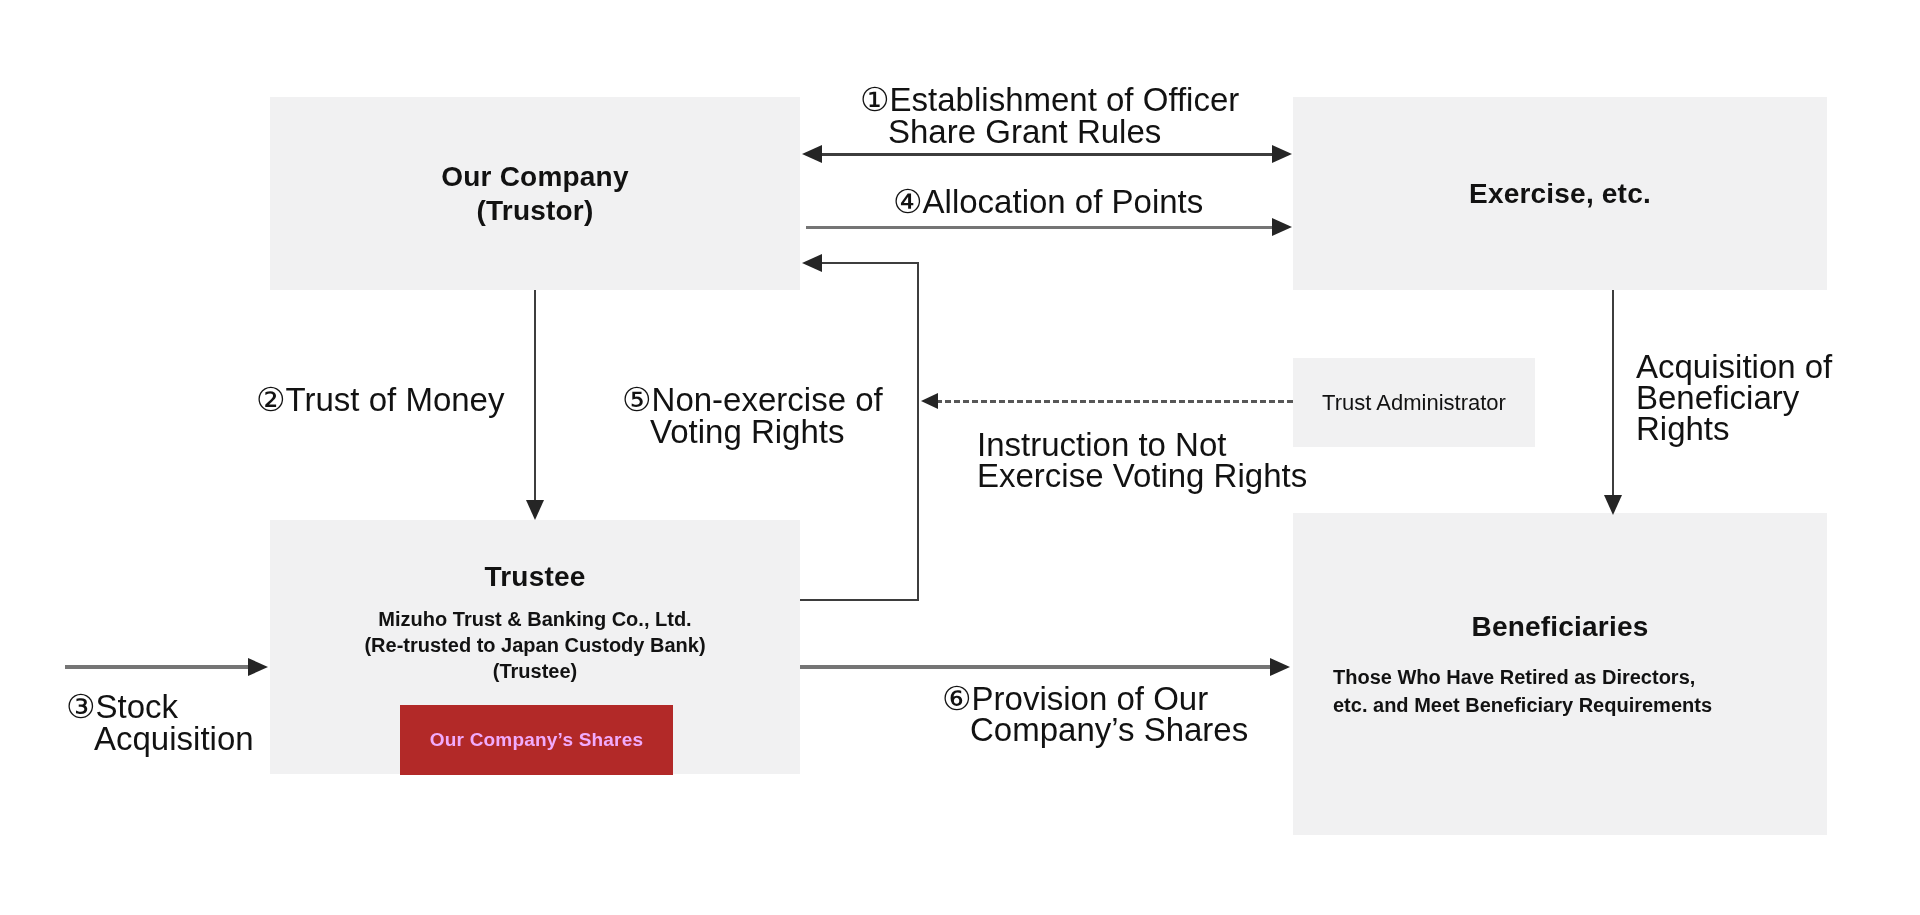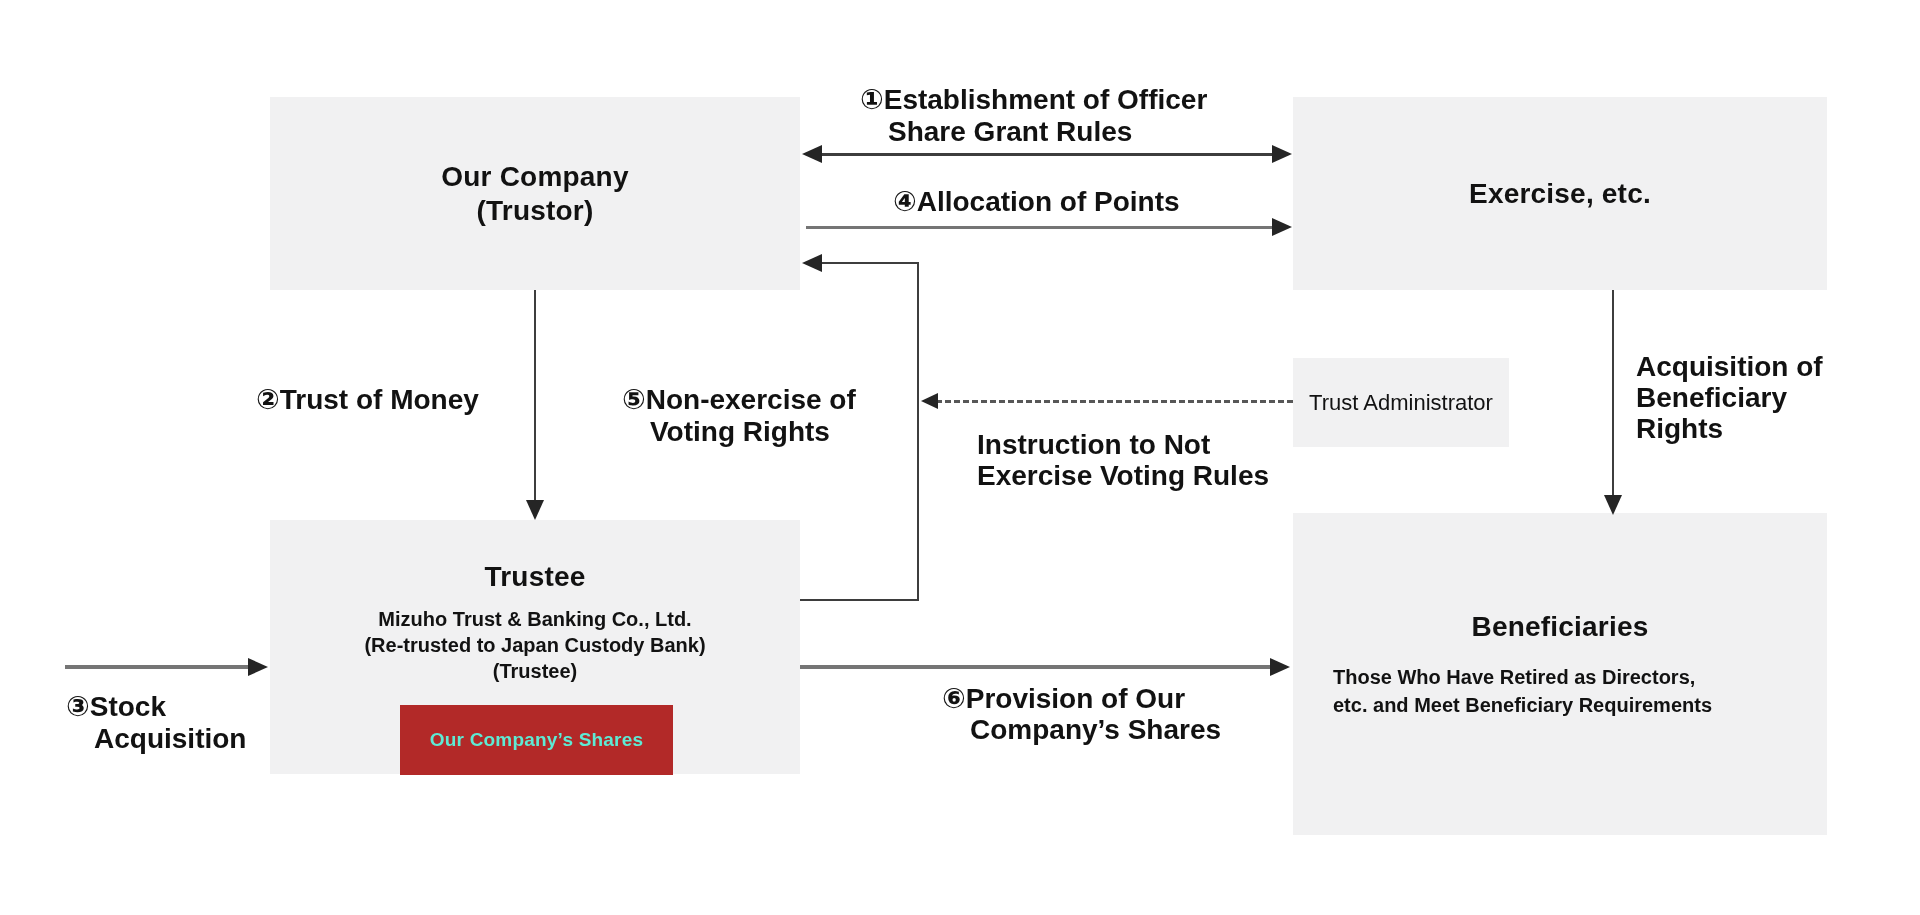--- a/index.html
+++ b/index.html
@@ -12,46 +12,46 @@
   }
   *{box-sizing:border-box;}
   html,body{margin:0;padding:0;background:#ffffff;}
   body{font-family:"Liberation Sans","DejaVu Sans",sans-serif;color:var(--ink);}
   .canvas{position:relative;width:1920px;height:915px;background:#ffffff;overflow:hidden;}
 
   
   .box{position:absolute;background:var(--box-bg);}
   .box-our-company{left:270px;top:97px;width:530px;height:193px;padding-left:44px;}
   .box-directors{left:1293px;top:97px;width:534px;height:193px;}
-  .box-trust-admin{left:1293px;top:358px;width:216px;height:89px;}
+  .box-trust-admin{left:1293px;top:358px;width:242px;height:89px;}
   .box-trustee{left:270px;top:520px;width:530px;height:254px;}
   .box-beneficiaries{left:1293px;top:513px;width:534px;height:322px;}
 
   .box-title{font-size:28px;font-weight:600;line-height:34px;text-align:center;letter-spacing:.2px;}
   .center-v{position:absolute;left:0;right:0;top:50%;transform:translateY(-50%);}
   .trustee-title{position:absolute;left:0;right:0;top:40px;}
   .trustee-sub{position:absolute;left:0;right:0;top:86px;font-size:20px;font-weight:600;line-height:26px;text-align:center;}
   .shares-box{position:absolute;left:130px;top:185px;width:273px;height:70px;background:var(--shares-bg);display:flex;align-items:center;justify-content:center;}
-  .shares-box span{color:#5eead4;font-size:19px;font-weight:600;letter-spacing:.2px;}
+  .shares-box span{color:#f0abfc;font-size:19px;font-weight:600;letter-spacing:.2px;}
   .benef-title{position:absolute;left:0;right:0;top:97px;}
   .benef-desc{position:absolute;left:40px;top:150px;font-size:20px;font-weight:600;line-height:28px;text-align:left;}
   .ta-text{font-size:22px;font-weight:500;text-align:center;}
 
   
   .hline{position:absolute;background:var(--arrow-dark);}
   .vline{position:absolute;background:var(--arrow-dark);}
   .gray{background:var(--arrow-gray);}
   .dash{position:absolute;border-top:3px dashed #575757;height:0;background:none;}
   .head{position:absolute;width:0;height:0;}
   .head-right{border-top:9px solid transparent;border-bottom:9px solid transparent;border-left:20px solid var(--head);}
   .head-left{border-top:9px solid transparent;border-bottom:9px solid transparent;border-right:20px solid var(--head);}
   .head-down{border-left:9px solid transparent;border-right:9px solid transparent;border-top:20px solid var(--head);}
 
   
-  .flabel{position:absolute;font-size:28px;font-weight:700;line-height:32px;white-space:nowrap;}
+  .flabel{position:absolute;font-size:33px;font-weight:400;line-height:32px;white-space:nowrap;}
   .indent{padding-left:28px;}
   .lbl-step1{left:860px;top:84px;}
   .lbl-step4{left:893px;top:186px;}
   .lbl-step2{left:256px;top:384px;}
   .lbl-step5{left:622px;top:384px;}
   .lbl-instruction{left:977px;top:429px;line-height:31px;}
   .lbl-step3{left:66px;top:691px;}
   .lbl-step6{left:942px;top:683px;line-height:31px;}
   .lbl-acquisition{left:1636px;top:351px;line-height:31px;}
 </style>
@@ -131,21 +131,21 @@
 
   <div class="flabel lbl-step2">②Trust of Money</div>
 
   <div class="flabel lbl-step5">
     <div>⑤Non-exercise of</div>
     <div class="indent">Voting Rights</div>
   </div>
 
   <div class="flabel lbl-instruction">
     <div>Instruction to Not</div>
-    <div>Exercise Voting Rules</div>
+    <div>Exercise Voting Rights</div>
   </div>
 
   <div class="flabel lbl-step3">
     <div>③Stock</div>
     <div class="indent">Acquisition</div>
   </div>
 
   <div class="flabel lbl-step6">
     <div>⑥Provision of Our</div>
     <div class="indent">Company’s Shares</div>

